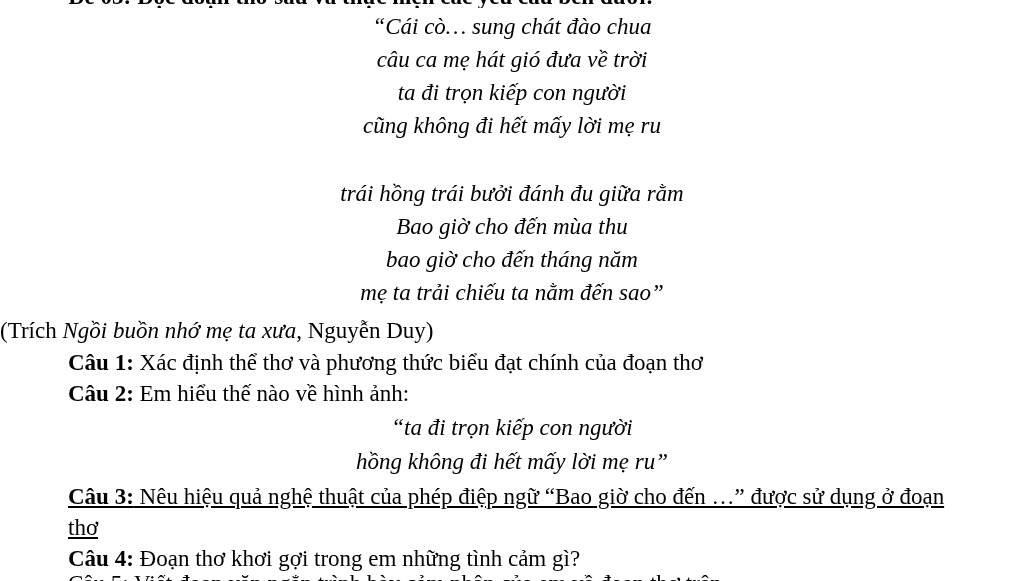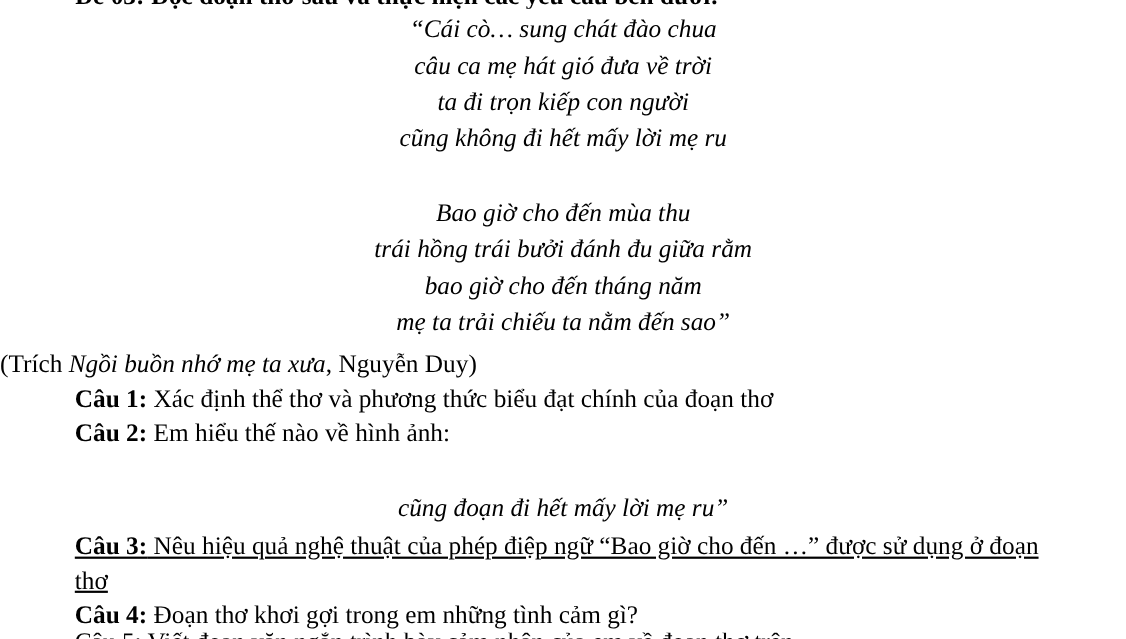--- a/index.html
+++ b/index.html
@@ -113,39 +113,40 @@
   </div>
 
   <div class="verse verse-block-1">
     <div>“Cái cò… sung chát đào chua</div>
     <div>câu ca mẹ hát gió đưa về trời</div>
     <div>ta đi trọn kiếp con người</div>
     <div>cũng không đi hết mấy lời mẹ ru</div>
   </div>
 
   <div class="verse verse-block-2">
+    <div>trái hồng trái bưởi đánh đu giữa rằm</div>
     <div>Bao giờ cho đến mùa thu</div>
-    <div>trái hồng trái bưởi đánh đu giữa rằm</div>
     <div>bao giờ cho đến tháng năm</div>
     <div>mẹ ta trải chiếu ta nằm đến sao”</div>
   </div>
 
   <div class="attribution">
     <span>(Trích </span><span class="ital">Ngồi buồn nhớ mẹ ta xưa</span><span>, Nguyễn Duy)</span>
   </div>
 
   <div class="question q1">
     <span class="q-label">Câu 1:</span><span> Xác định thể thơ và  phương thức biểu đạt chính của đoạn thơ</span>
   </div>
 
   <div class="question q2">
     <span class="q-label">Câu 2:</span><span> Em hiểu thế nào về hình ảnh:</span>
   </div>
 
-  <div class="quote-line quote-2">cũng đoạn đi hết mấy lời mẹ ru”</div>
+  <div class="quote-line quote-1">“ta đi trọn kiếp con người</div>
+  <div class="quote-line quote-2">hồng không đi hết mấy lời mẹ ru”</div>
 
   <div class="question q3">
     <span class="q-label">Câu 3:</span><span> Nêu hiệu quả nghệ thuật của phép điệp ngữ “Bao giờ cho đến …” được sử dụng ở đoạn thơ</span>
   </div>
 
   <div class="question q4">
     <span class="q-label">Câu 4:</span><span> Đoạn thơ khơi gợi trong em những tình cảm gì?</span>
   </div>
 
   <div class="clipped-bottom">

